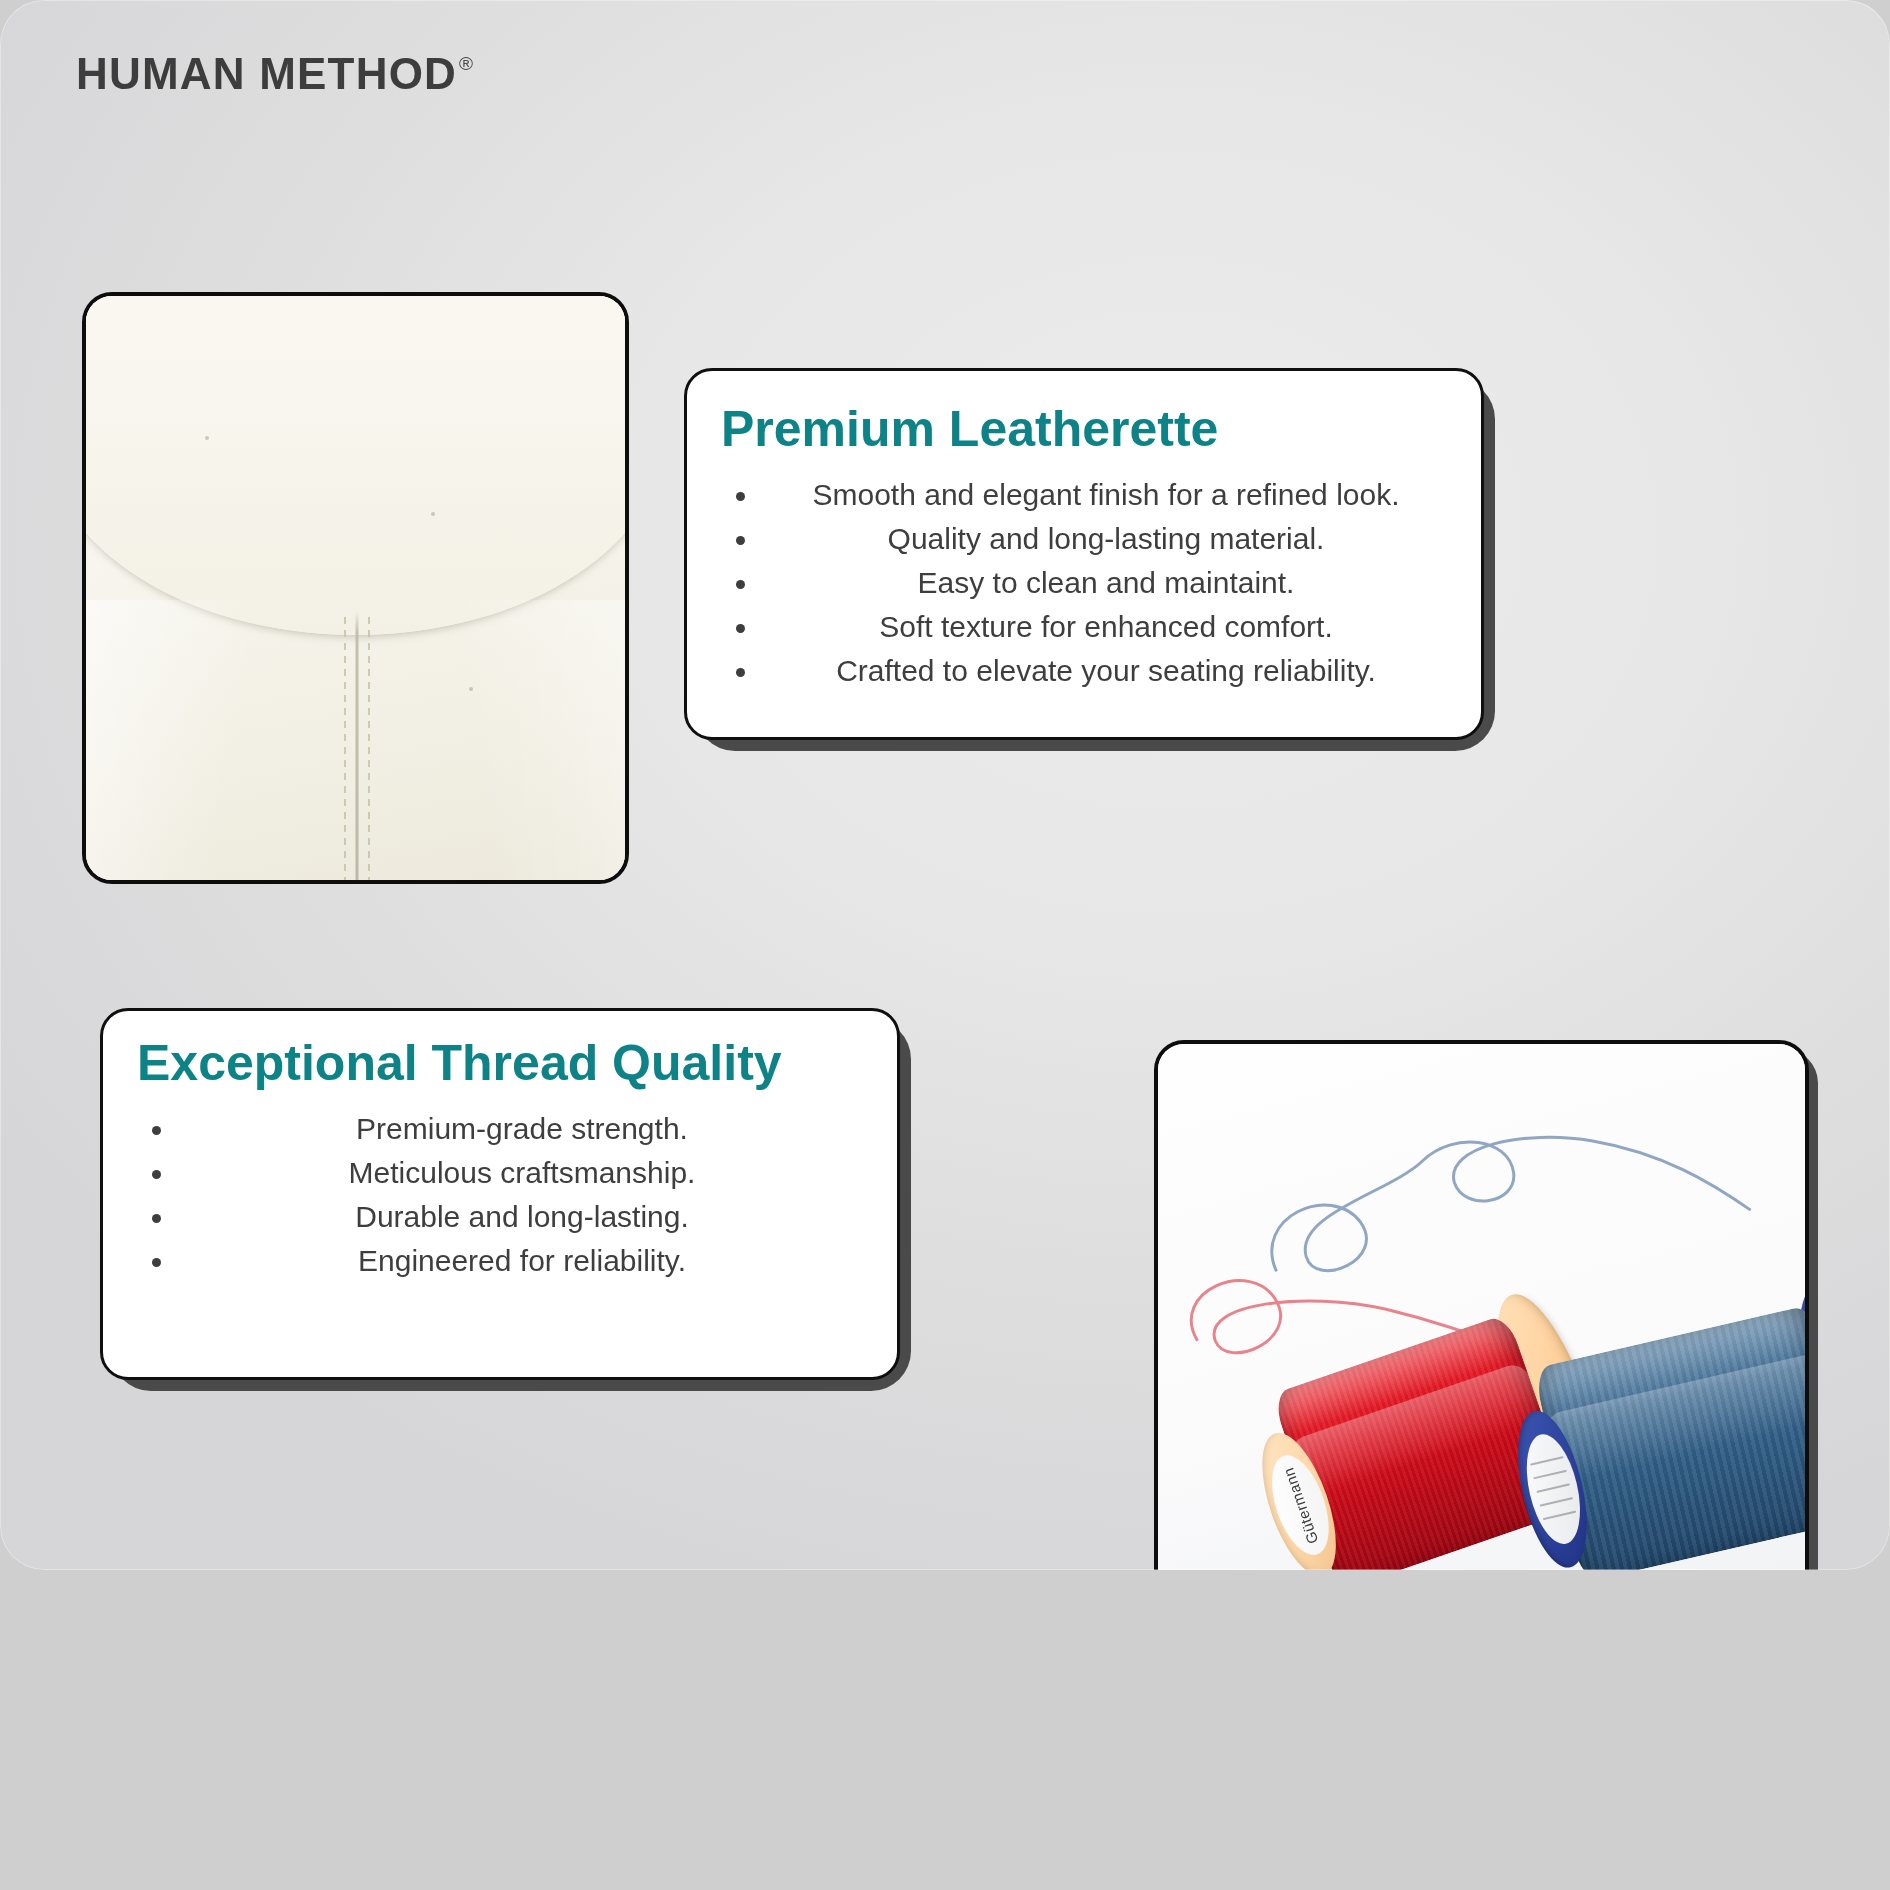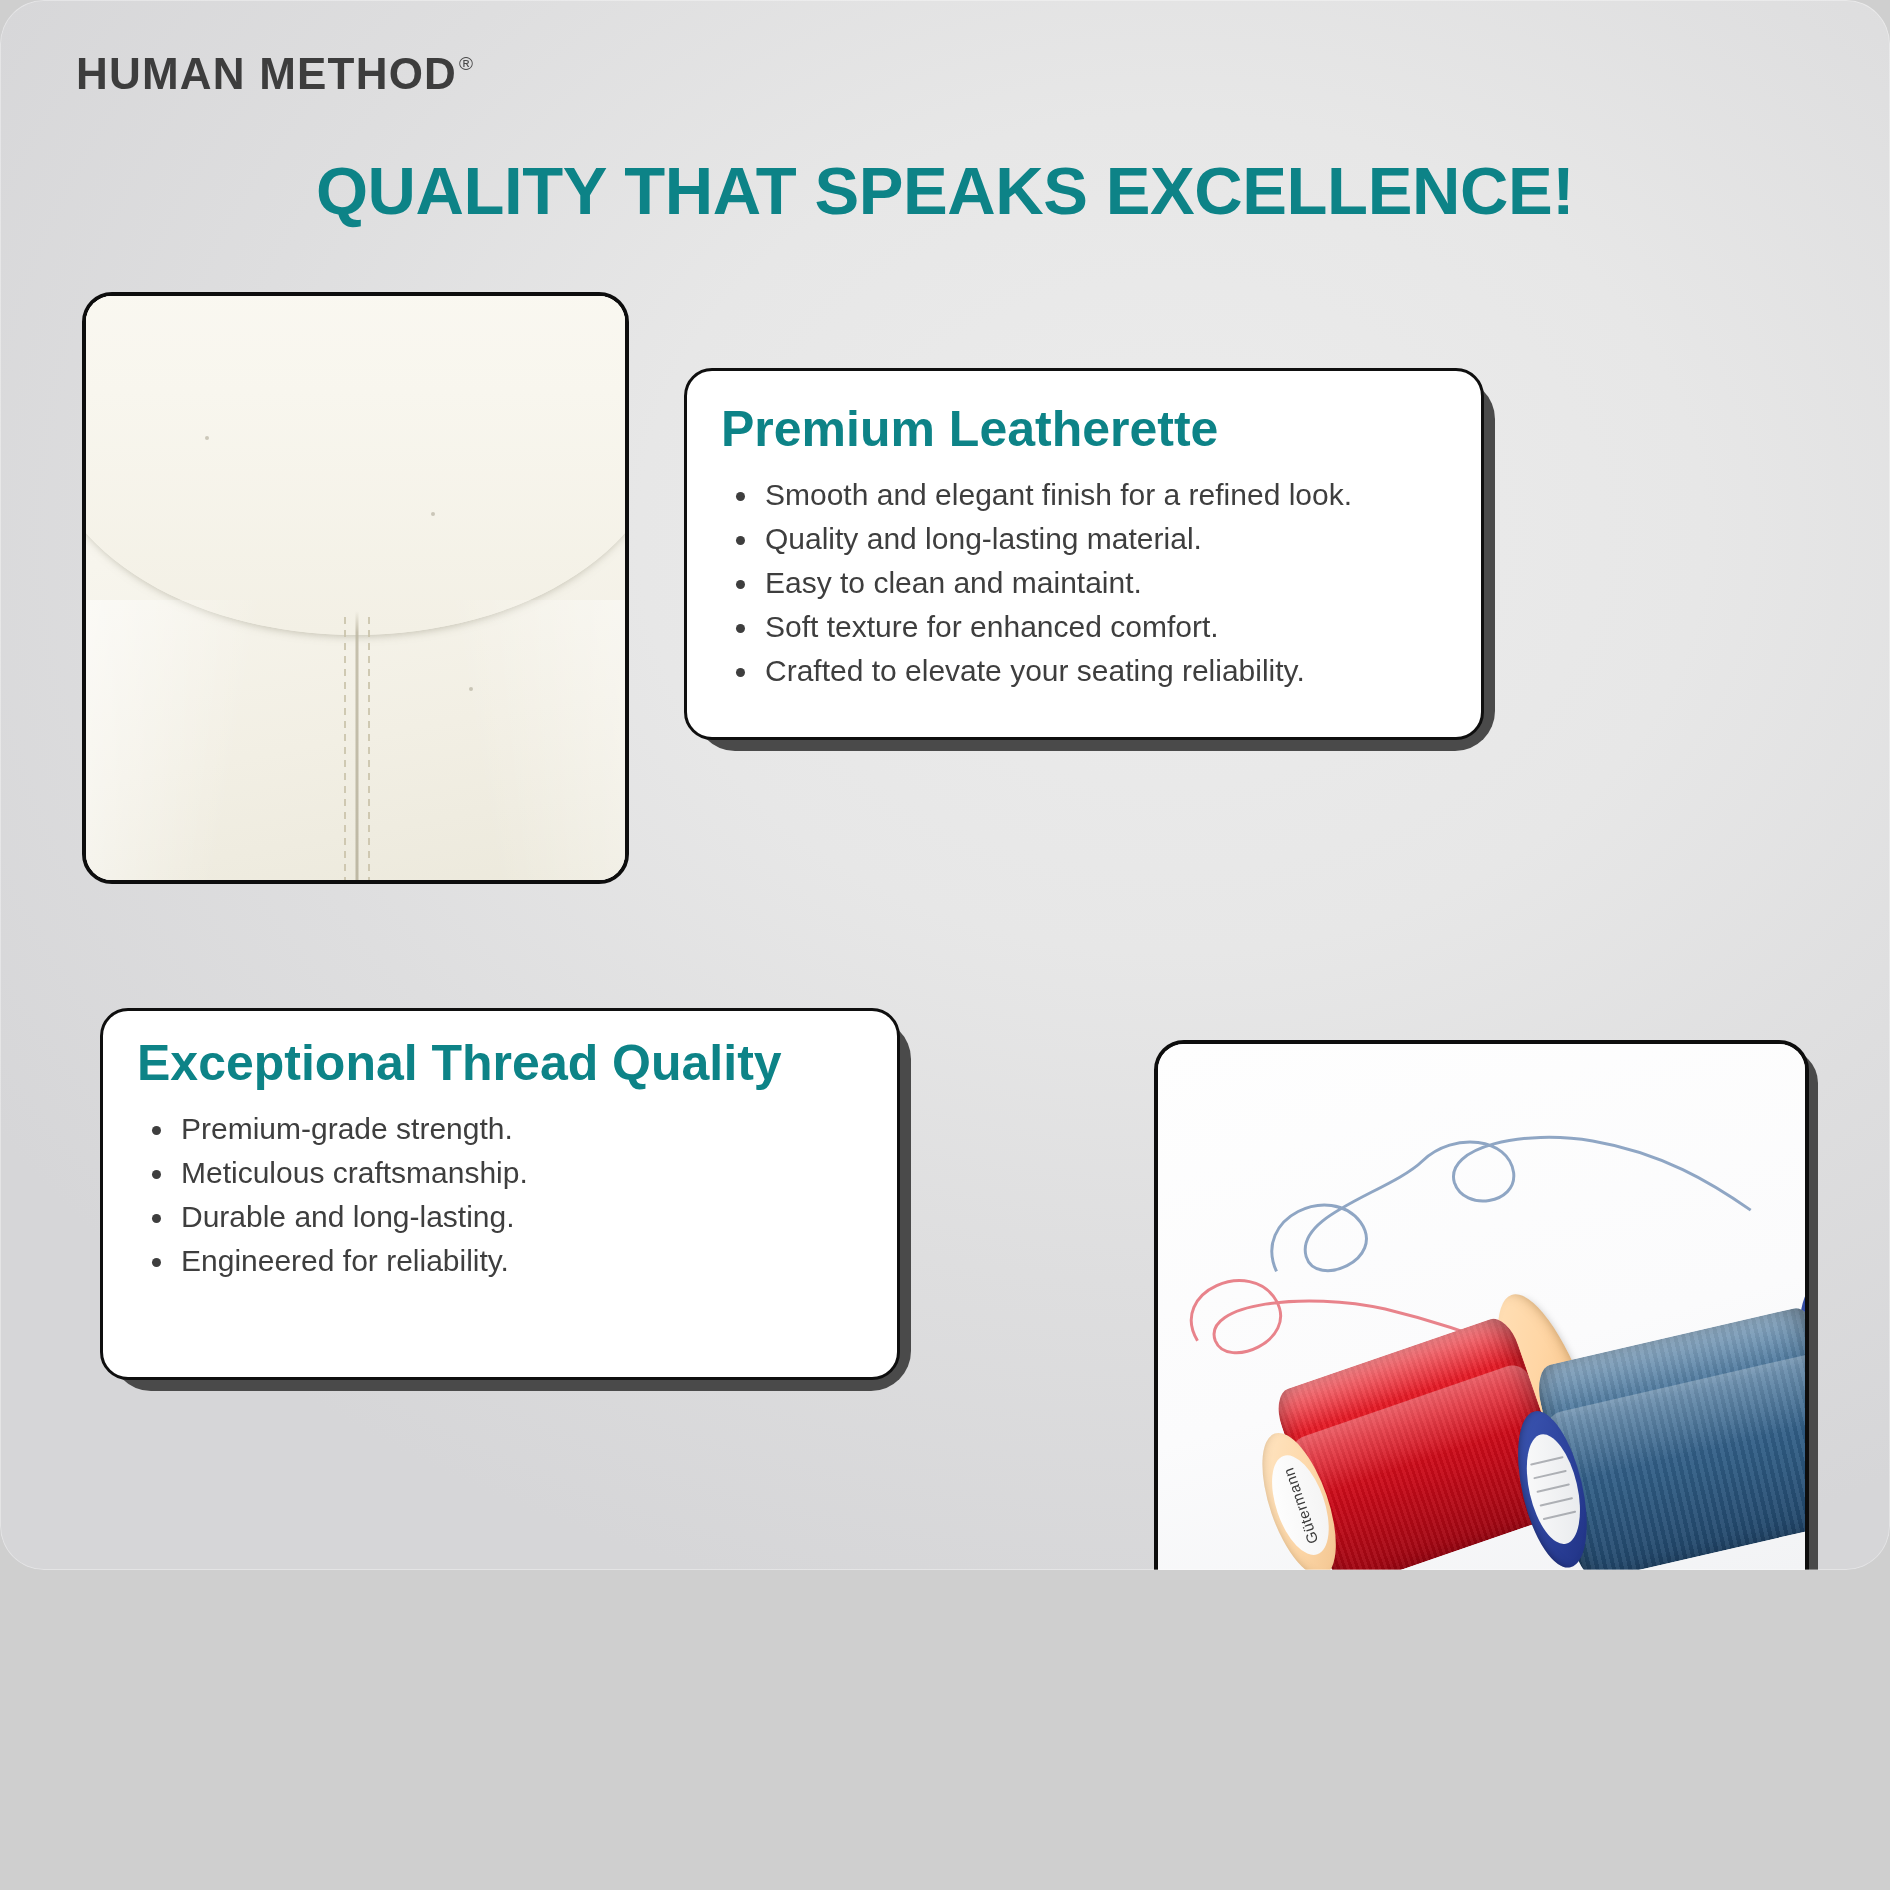--- a/index.html
+++ b/index.html
@@ -124,21 +124,21 @@
   #card-thread { left:100px; top:1008px; width:800px; height:372px; }
   #card-thread .face { padding:24px 34px 18px 34px; border:3px solid #0f0f0f; }
 
   .card-title {
     font-size:50px;
     font-weight:bold;
     color:#0d8387;
     line-height:1.12;
     white-space:nowrap;
   }
-  .card-list { list-style:none; margin-top:16px; }
+  .card-list { list-style:none; margin-top:16px;text-align:center; }
   .card-list li {
     position:relative;
     font-size:30px;
     color:#3e3e3e;
     line-height:1.47;
     padding-left:44px;
     white-space:nowrap;
   }
   .card-list li .dot {
     position:absolute; left:15px; top:19px;
@@ -242,21 +242,20 @@
 </head>
 <body>
 
 <div class="poster">
 
   <div class="brand">
     <span class="brand-name">HUMAN METHOD</span>
     <span class="brand-reg">®</span>
   </div>
 
-  <div class="headline">QUALITY THAT SPEAKS EXCELLENCE!</div>
 
   <div class="plate" id="photo-leatherette">
 
     <div class="face">
       <div class="leather">
         <div class="leather-top"></div>
         <div class="leather-sheenL"></div>
         <div class="leather-sheenR"></div>
         <div class="seam"></div>
         <div class="stitch left"></div>

